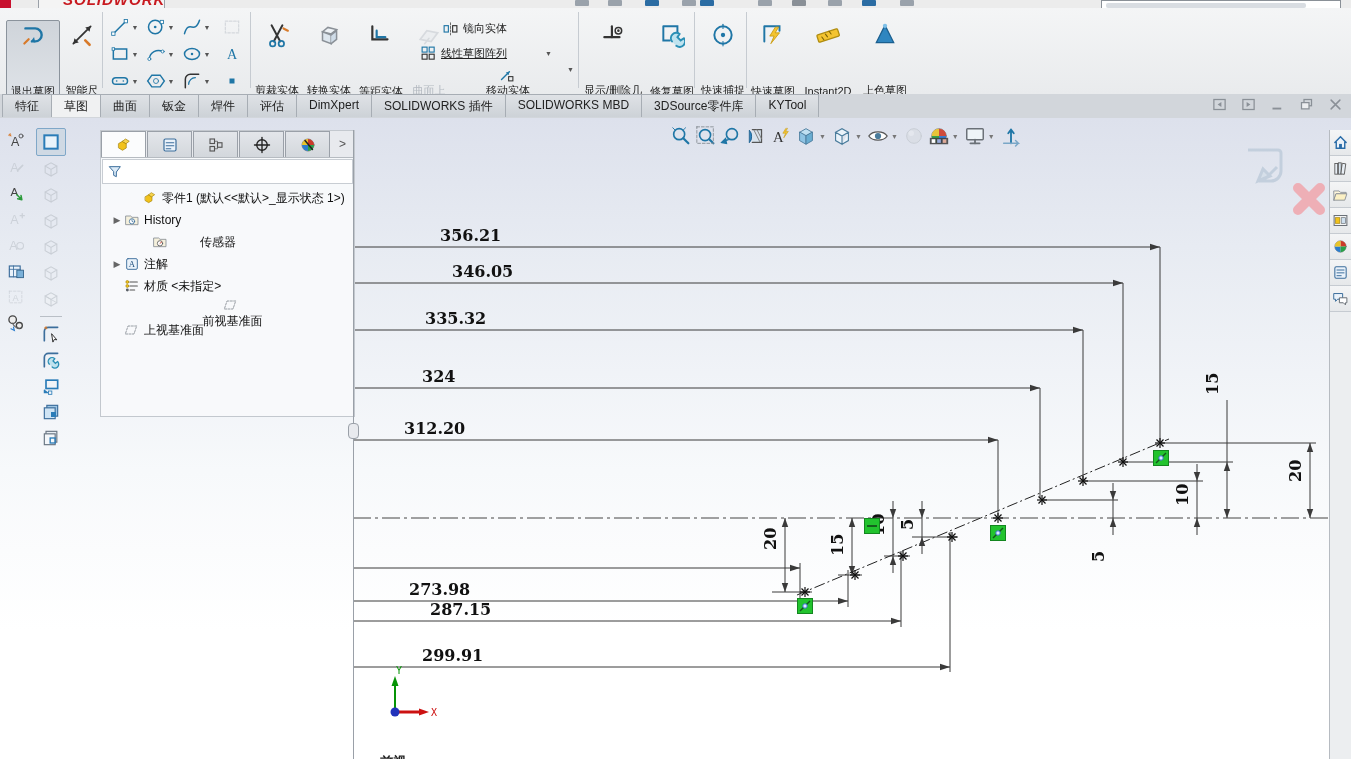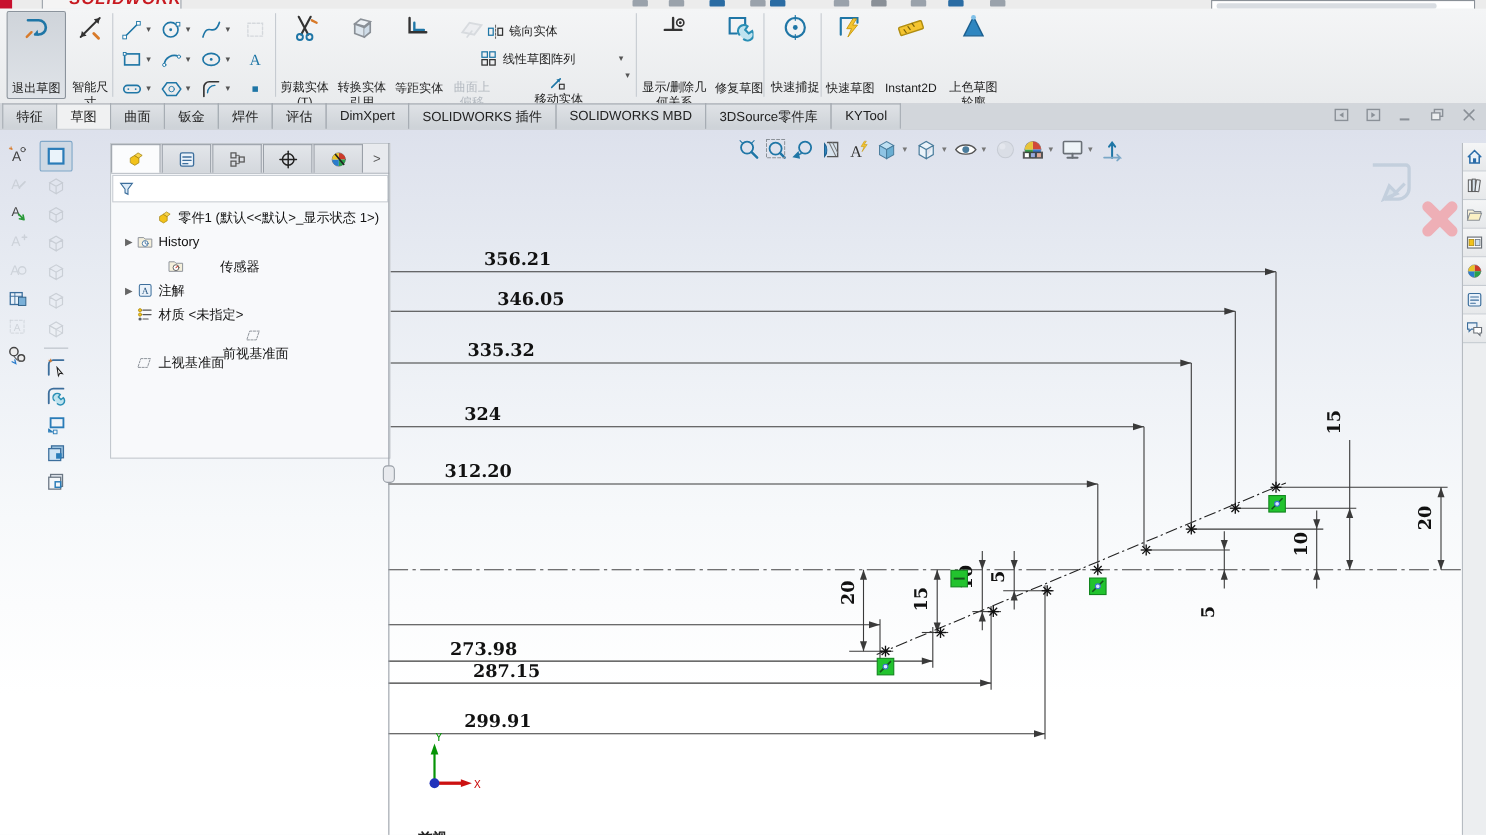--- a/index.html
+++ b/index.html
@@ -10,21 +10,21 @@
   #titlebar{position:absolute;left:0;top:0;width:1351px;height:8px;background:#ececec;overflow:hidden;}
   #logo-box{position:absolute;left:38px;top:-1px;width:125px;height:9px;background:#f4f4f4;border:1px solid #9aa0a8;overflow:hidden;}
   #logo-text{position:absolute;left:24px;top:-9px;font-size:15px;font-weight:bold;color:#c81a20;font-style:italic;letter-spacing:1px;}
   #logo-red{position:absolute;left:0;top:0;width:11px;height:8px;background:#c8102e;}
   .tb-stub{position:absolute;top:0;width:14px;height:6px;background:#9aa2ab;border-radius:1px;}
   #search-box{position:absolute;right:10px;top:0;width:238px;height:9px;background:#fff;border:1px solid #8a9097;}
   #search-inner{position:absolute;left:4px;top:2px;width:200px;height:5px;background:#d9dde2;border-radius:2px;}
   
   #ribbon{position:absolute;left:0;top:8px;width:1351px;height:86px;background:linear-gradient(#f4f5f6,#e9ebed);border-bottom:1px solid #c2c7cd;}
   .rsep{position:absolute;top:4px;height:76px;width:1px;background:#c6cbd1;}
-  .bigbtn{position:absolute;top:2px;display:flex;flex-direction:column;align-items:center;justify-content:flex-start;height:78px;cursor:default;gap:36px;}
+  .bigbtn{position:absolute;top:12px;display:flex;flex-direction:column;align-items:center;justify-content:flex-start;height:78px;cursor:default;gap:36px;}
   .bigbtn .bicon{height:30px;display:flex;align-items:center;justify-content:center;margin-top:2px;}
   .bigbtn .lbl{font-size:11px;line-height:1.2;text-align:center;color:#222;}
   .bigbtn .drop{font-size:7px;color:#555;margin-top:1px;}
   .bigbtn.disabled .lbl{color:#b3b9c0;}
   .bigbtn.active{background:linear-gradient(#cfd4da,#dfe3e8);border:1px solid #8b939c;border-radius:2px;}
   .gridcell{position:absolute;width:34px;height:26px;display:flex;align-items:center;justify-content:center;}
   .gridcell .gd{font-size:7px;color:#555;margin-left:2px;}
   .listbtn{position:absolute;display:flex;align-items:center;height:24px;font-size:11px;color:#222;}
   .listbtn .licon{margin-right:4px;display:flex;}
   .listbtn .ldrop{position:absolute;right:0;font-size:7px;color:#555;}
@@ -270,21 +270,21 @@
     <div class="listbtn" style="left: 442px; top: 8px; width: 132px;">
       <div class="licon">
         <svg width="17" height="17" viewBox="0 0 24 24" fill="none" stroke-linecap="round">
           <rect x="3" y="8" width="6" height="9" stroke="#1f76a6" stroke-width="1.6"></rect>
           <rect x="15" y="8" width="6" height="9" stroke="#333" stroke-width="1.6"></rect>
           <line x1="12" y1="4" x2="12" y2="21" stroke="#333" stroke-dasharray="3 2"></line>
         </svg>
       </div>
       <span>镜向实体</span>
     </div>
-    <div class="listbtn" style="left: 436px; top: 33px; width: 132px;">
+    <div class="listbtn" style="left: 420px; top: 33px; width: 132px; text-decoration: underline;">
       <div class="licon">
         <svg width="17" height="17" viewBox="0 0 24 24" fill="none" stroke-linecap="round">
           <rect x="3" y="3" width="7" height="7" stroke="#1f76a6" stroke-width="1.6"></rect>
           <rect x="13" y="3" width="7" height="7" stroke="#1f76a6" stroke-width="1.6"></rect>
           <rect x="3" y="13" width="7" height="7" stroke="#333" stroke-width="1.6"></rect>
           <rect x="13" y="13" width="7" height="7" stroke="#333" stroke-width="1.6"></rect>
         </svg>
       </div>
       <span>线性草图阵列</span>
       <div class="ldrop">▼</div>

